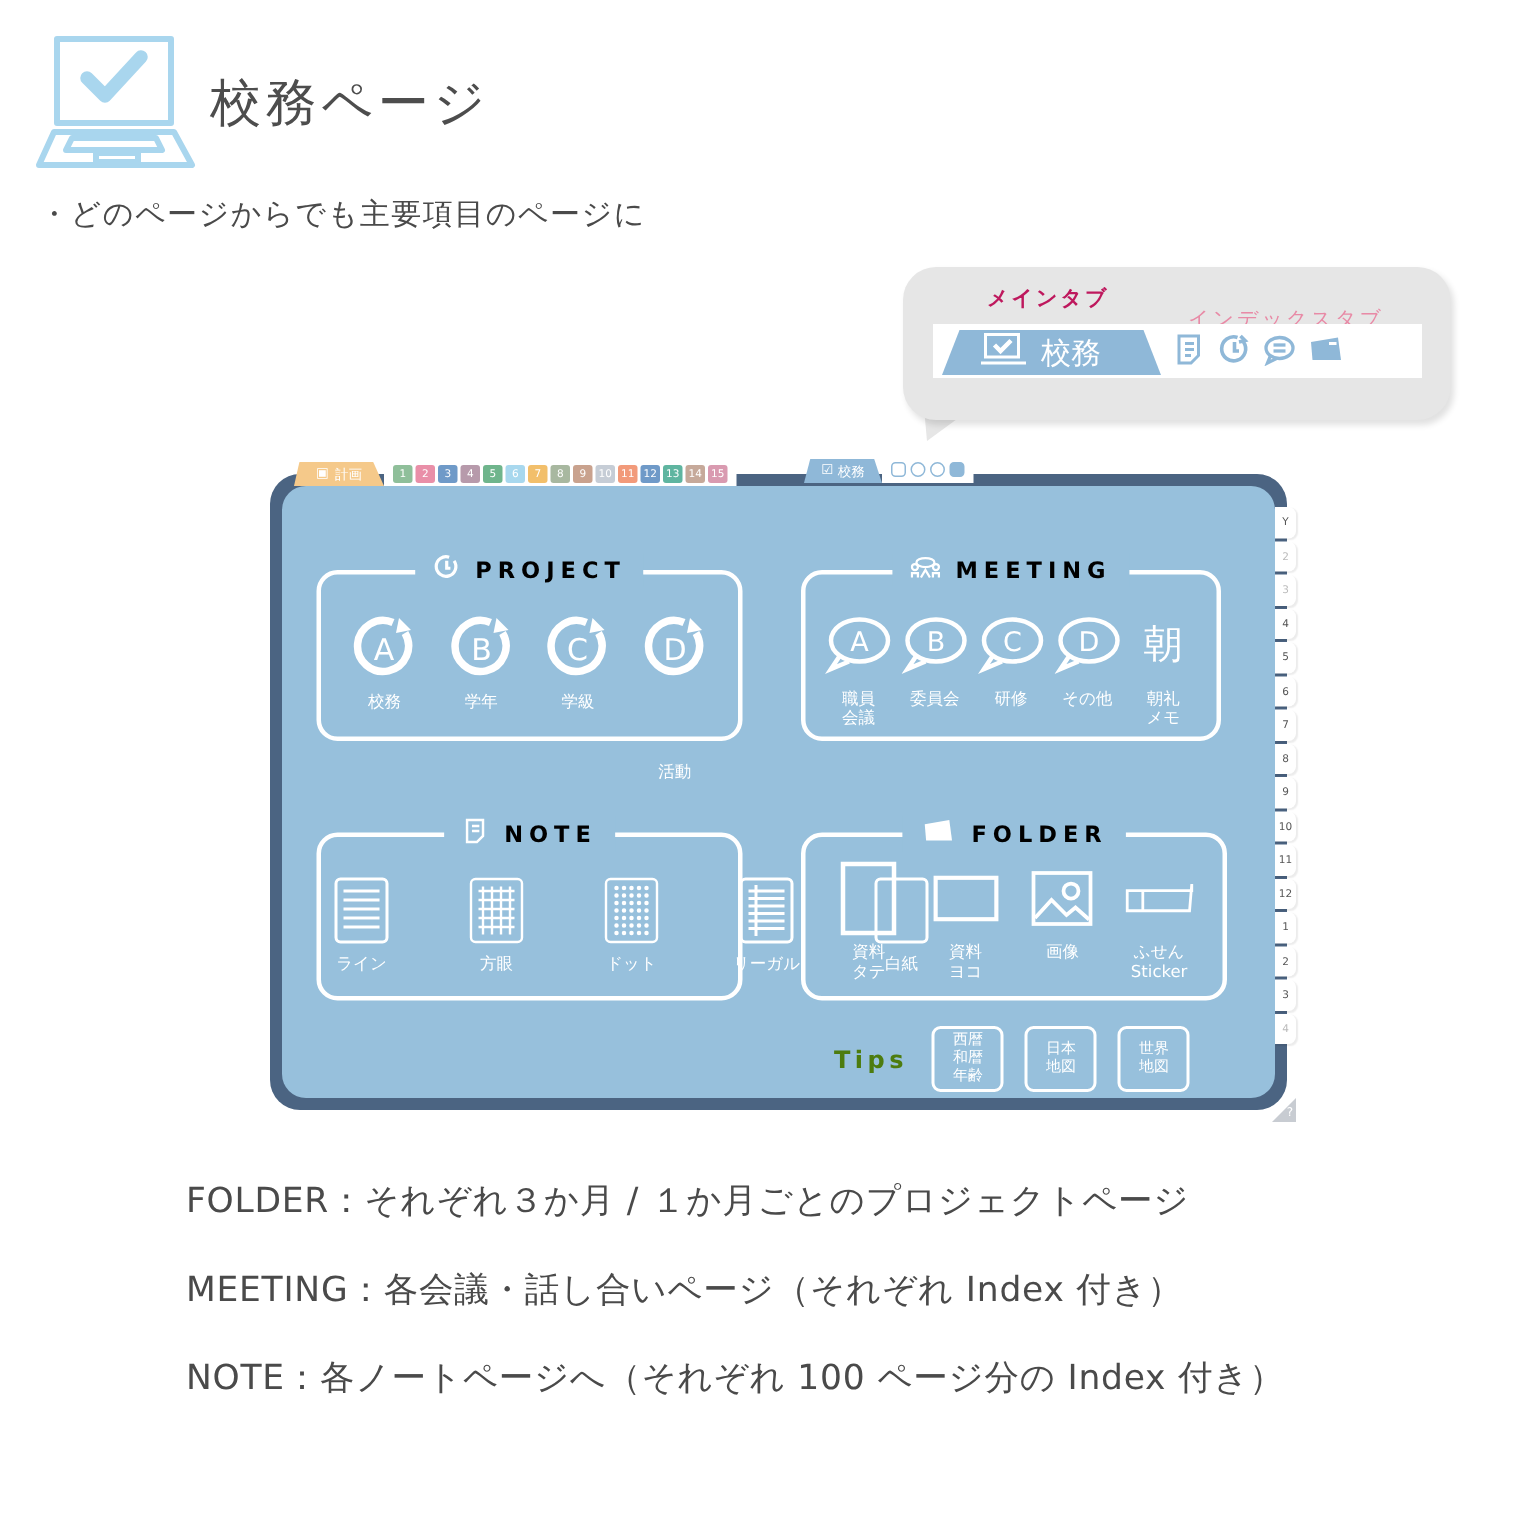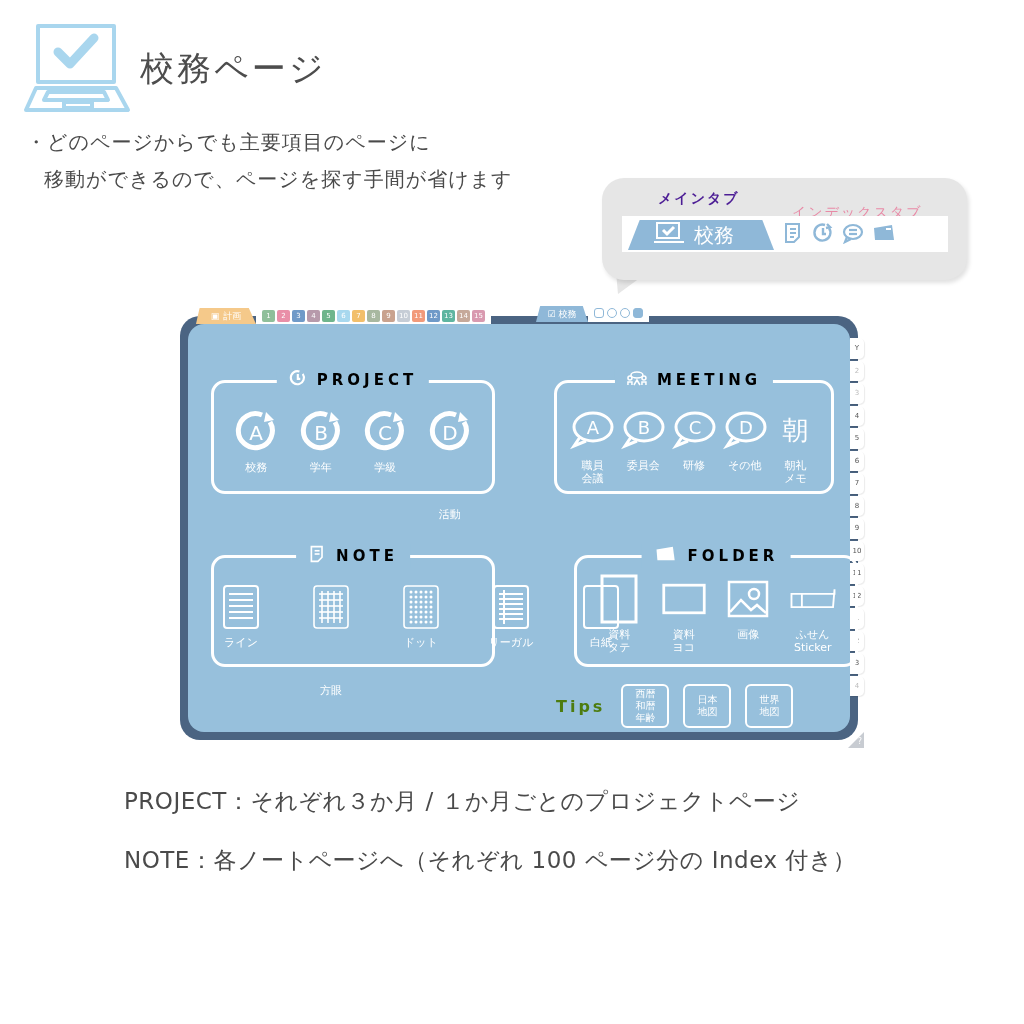--- a/index.html
+++ b/index.html
@@ -6,21 +6,21 @@
   body { width: 1024px; height: 1024px; background: #ffffff; font-family: "DejaVu Sans", sans-serif; color: #4a4a4a; position: relative; overflow: hidden; }
 
   .hdr-icon { position: absolute; left: 24px; top: 22px; width: 110px; height: 92px; }
   .hdr-title { position: absolute; left: 140px; top: 46px; font-size: 34px; color: #4d4d4d; letter-spacing: 3px; }
   .intro { position: absolute; left: 26px; top: 124px; font-size: 20px; line-height: 37px; color: #4a4a4a; letter-spacing: 1px; }
   .intro .l2 { padding-left: 18px; }
 
   
   .callout { position: absolute; left: 602px; top: 178px; width: 365px; height: 102px; background: #e6e6e6; border-radius: 22px; box-shadow: 2px 3px 4px rgba(0,0,0,0.12); }
   .callout-tail { position: absolute; left: 612px; top: 272px; width: 0; height: 0; border-left: 10px solid transparent; border-right: 22px solid transparent; border-top: 22px solid #e6e6e6; transform: skewX(-20deg); }
-  .callout .lbl-main { position: absolute; left: 56px; top: 12px; font-size: 14px; color: #4c1d95; letter-spacing: 2px; font-weight: bold; }
+  .callout .lbl-main { position: absolute; left: 56px; top: 12px; font-size: 14px; color: #be185d; letter-spacing: 2px; font-weight: bold; }
   .callout .lbl-index { position: absolute; left: 190px; top: 26px; font-size: 14px; color: #e88aa6; letter-spacing: 2px; font-weight: normal; }
   .callout .strip { position: absolute; left: 20px; top: 38px; width: 326px; height: 36px; background: #fff; }
   .callout .maintab { position: absolute; left: 6px; top: 4px; width: 146px; height: 30px; background: #8fb8d8; clip-path: polygon(8% 0, 92% 0, 100% 100%, 0 100%); border-radius: 6px 6px 0 0; display: flex; align-items: center; padding-left: 26px; gap: 10px; color: #fff; font-size: 20px; }
   .callout .idx-icons { position: absolute; left: 160px; top: 6px; display: flex; gap: 8px; }
   .callout .idx-icons span { display: inline-block; width: 22px; height: 22px; }
 
   
   .device { position: absolute; left: 180px; top: 316px; width: 678px; height: 424px; background: #4b6482; border-radius: 20px; }
   .screen { position: absolute; left: 188px; top: 324px; width: 662px; height: 408px; background: #97c0dc; border-radius: 16px; }
 
@@ -58,21 +58,20 @@
     <rect x="14" y="4" width="76" height="56"></rect>
     <polyline points="34,30 46,42 70,16" stroke-width="9"></polyline>
     <polygon points="12,66 92,66 104,88 2,88"></polygon>
     <polygon points="24,70 80,70 84,78 20,78"></polygon>
     <rect x="40" y="80" width="28" height="6"></rect>
   </svg>
 </div>
 <div class="hdr-title">校務ページ</div>
 <div class="intro">
   <div>・どのページからでも主要項目のページに</div>
-  <div class="l2">移動ができるので、ページを探す手間が省けます</div>
 </div>
 
 <div class="callout-tail"></div>
 <div class="callout">
   <div class="lbl-main">メインタブ</div>
   <div class="lbl-index">インデックスタブ</div>
   <div class="strip">
     <div class="maintab">
       <span>
         <svg width="30" height="24" viewBox="0 0 30 24" fill="none" stroke="#fff" stroke-width="2">
@@ -212,21 +211,21 @@
             <path d="M36 12a17 17 0 1 1-8-7"></path>
             <polygon points="32,2 40,10 30,12" fill="#ffffff" stroke="none"></polygon>
             <text x="22" y="30" font-size="20" fill="#ffffff" stroke="none" text-anchor="middle" font-family="DejaVu Sans, sans-serif">D</text>
           </svg>
         </div>
         <div style="white-space: pre-line; margin-top: 47px;">活動</div>
       </div>
     </div>
 </div>
 
-<div class="section" style="left:534px; top:380px; width:280px; height:114px;margin-left:20px;">
+<div class="section" style="left:534px; top:380px; width:280px; height:114px;">
   <div class="legend">
     <span><svg width="20" height="18" viewBox="0 0 20 18" fill="none" stroke="#fff" stroke-width="1.5">
           <ellipse cx="10" cy="6" rx="6" ry="3"></ellipse>
           <circle cx="3" cy="9" r="2"></circle>
           <circle cx="17" cy="9" r="2"></circle>
           <path d="M1 16v-3h4v3M15 16v-3h4v3M7 16l3-5 3 5"></path>
         </svg></span>
     <span>MEETING</span>
   </div>
   <div class="items" id="meeting-items" style="top:24px;">
@@ -312,21 +311,21 @@
             <line x1="16" y1="7" x2="16" y2="39"></line>
             <line x1="22" y1="7" x2="22" y2="39"></line>
             <line x1="28" y1="7" x2="28" y2="39"></line>
             <line x1="7" y1="10" x2="31" y2="10"></line>
             <line x1="7" y1="16" x2="31" y2="16"></line>
             <line x1="7" y1="22" x2="31" y2="22"></line>
             <line x1="7" y1="28" x2="31" y2="28"></line>
             <line x1="7" y1="34" x2="31" y2="34"></line>
           </svg>
         </div>
-        <div style="white-space: pre-line; margin-top: 48px;">方眼</div>
+        <div style="white-space: pre-line;">方眼</div>
       </div>
       <div class="item">
         <div class="ico">
           <svg width="38" height="46" viewBox="0 0 38 46" fill="none" stroke="#ffffff" stroke-width="1.6">
             <rect x="2" y="2" width="34" height="42" rx="3"></rect>
             <circle cx="9" cy="8" r="0.7" fill="#ffffff"></circle>
             <circle cx="14" cy="8" r="0.7" fill="#ffffff"></circle>
             <circle cx="19" cy="8" r="0.7" fill="#ffffff"></circle>
             <circle cx="24" cy="8" r="0.7" fill="#ffffff"></circle>
             <circle cx="29" cy="8" r="0.7" fill="#ffffff"></circle>
@@ -383,21 +382,21 @@
         <div class="ico">
           <svg width="38" height="46" viewBox="0 0 38 46" fill="none" stroke="#ffffff" stroke-width="2">
             <rect x="2" y="2" width="34" height="42" rx="3"></rect>
           </svg>
         </div>
         <div style="white-space: pre-line;">白紙</div>
       </div>
     </div>
 </div>
 
-<div class="section" style="left:534px; top:555px; width:284px; height:112px;margin-left:40px;">
+<div class="section" style="left:534px; top:555px; width:284px; height:112px;">
   <div class="legend">
     <span><svg width="24" height="20" viewBox="0 0 24 22">
           <path d="M2 6l18-3 2 15H3z" fill="#fff"></path>
         </svg></span>
     <span>FOLDER</span>
   </div>
   <div class="items" id="folder-items" style="top:18px;">
       <div class="item">
         <div class="ico">
           <svg width="40" height="52" viewBox="0 0 40 52" fill="none" stroke="#ffffff" stroke-width="3">
@@ -444,15 +443,16 @@
   <div class="tbtn">西暦
 和暦
 年齢</div>
   <div class="tbtn">日本
 地図</div>
   <div class="tbtn">世界
 地図</div>
 </div>
 
 <div class="desc">
-  <div>PROJECT：それぞれ３か月 / １か月ごとのプロジェクトページ</div>
+  <div>FOLDER：それぞれ３か月 / １か月ごとのプロジェクトページ</div>
+  <div>MEETING：各会議・話し合いページ（それぞれ Index 付き）</div>
   <div>NOTE：各ノートページへ（それぞれ 100 ページ分の Index 付き）</div>
 </div>
 
 </body></html>

